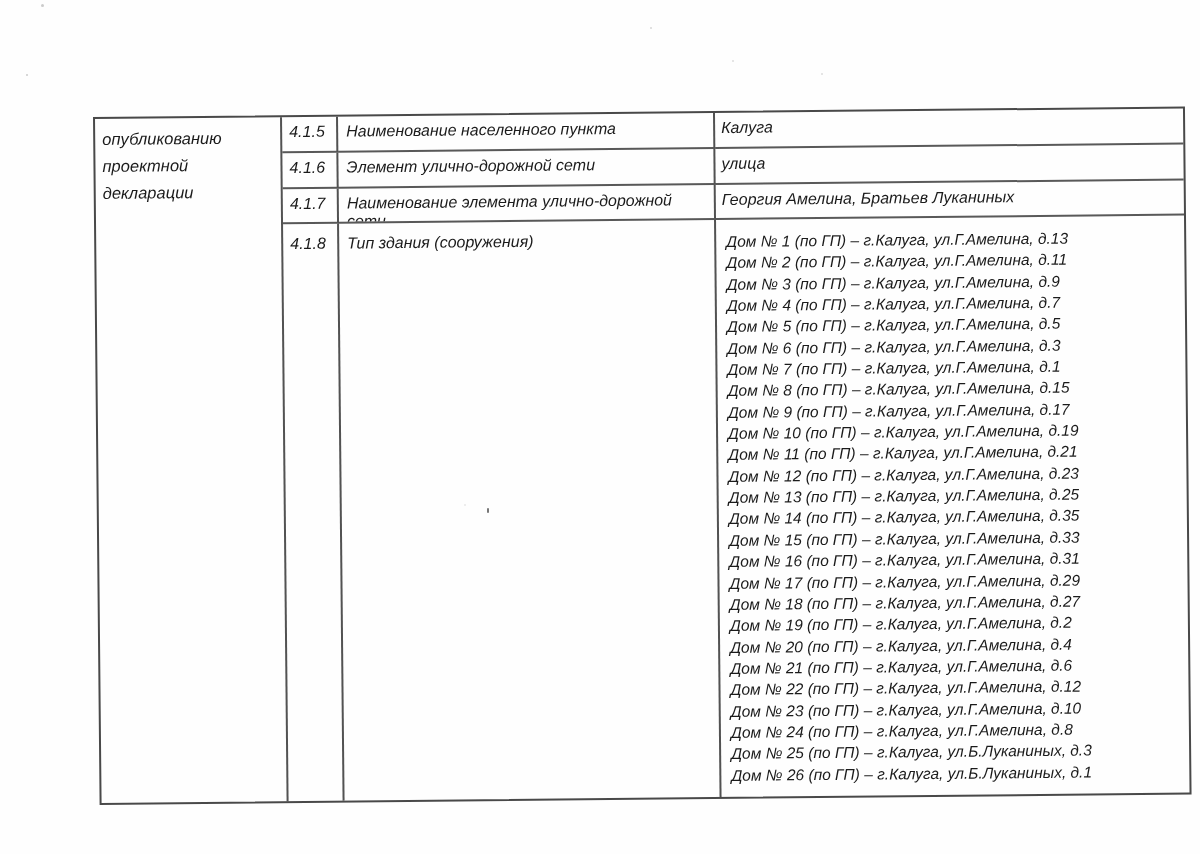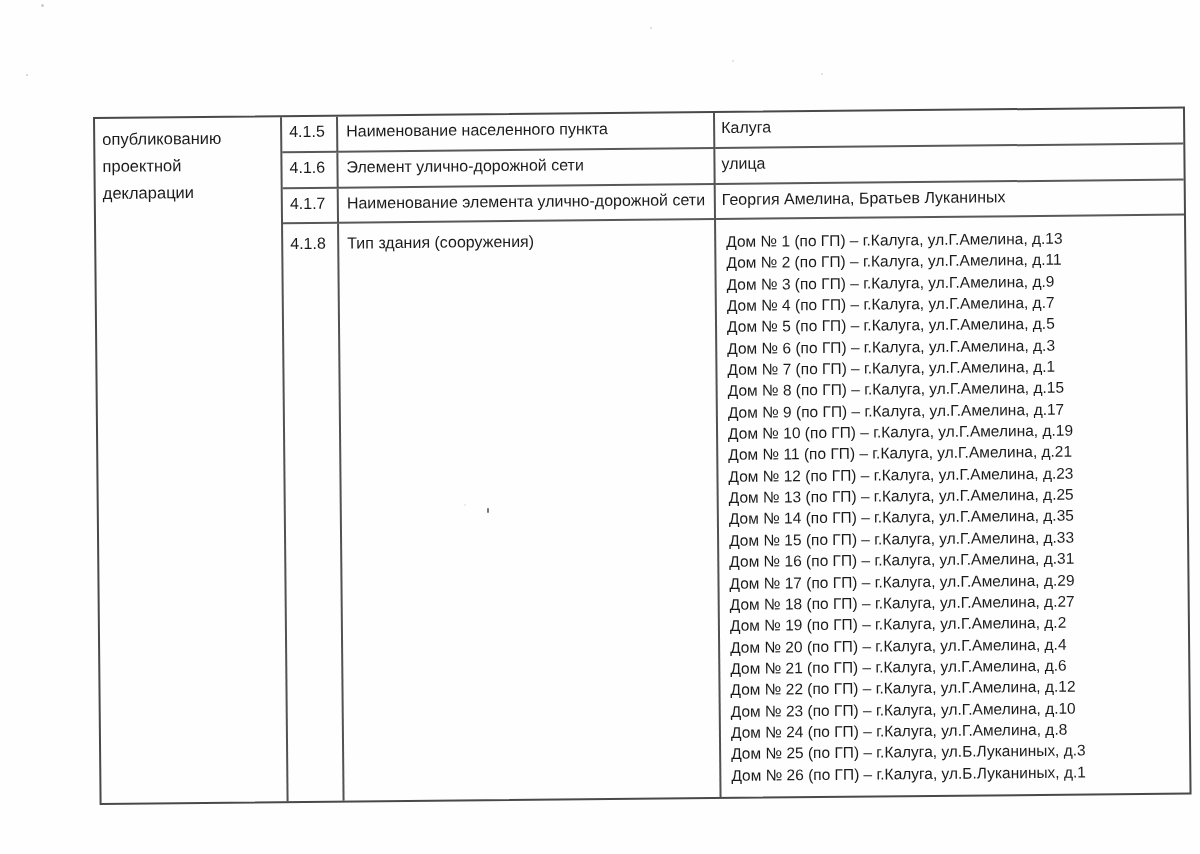--- a/index.html
+++ b/index.html
@@ -6,20 +6,21 @@
   html, body { background: #ffffff; }
 
   .page {
     position: relative;
     width: 1200px;
     height: 854px;
     background: #fefefe;
     overflow: hidden;
     font-family: "Liberation Sans", sans-serif;
     color: #1b1b1b;
+    font-style: italic;
   }
 
   
   .tilt {
     position: absolute;
     left: 93px;
     top: 117px;
     width: 1092px;
     height: 688px;
     transform: rotate(-0.55deg);

